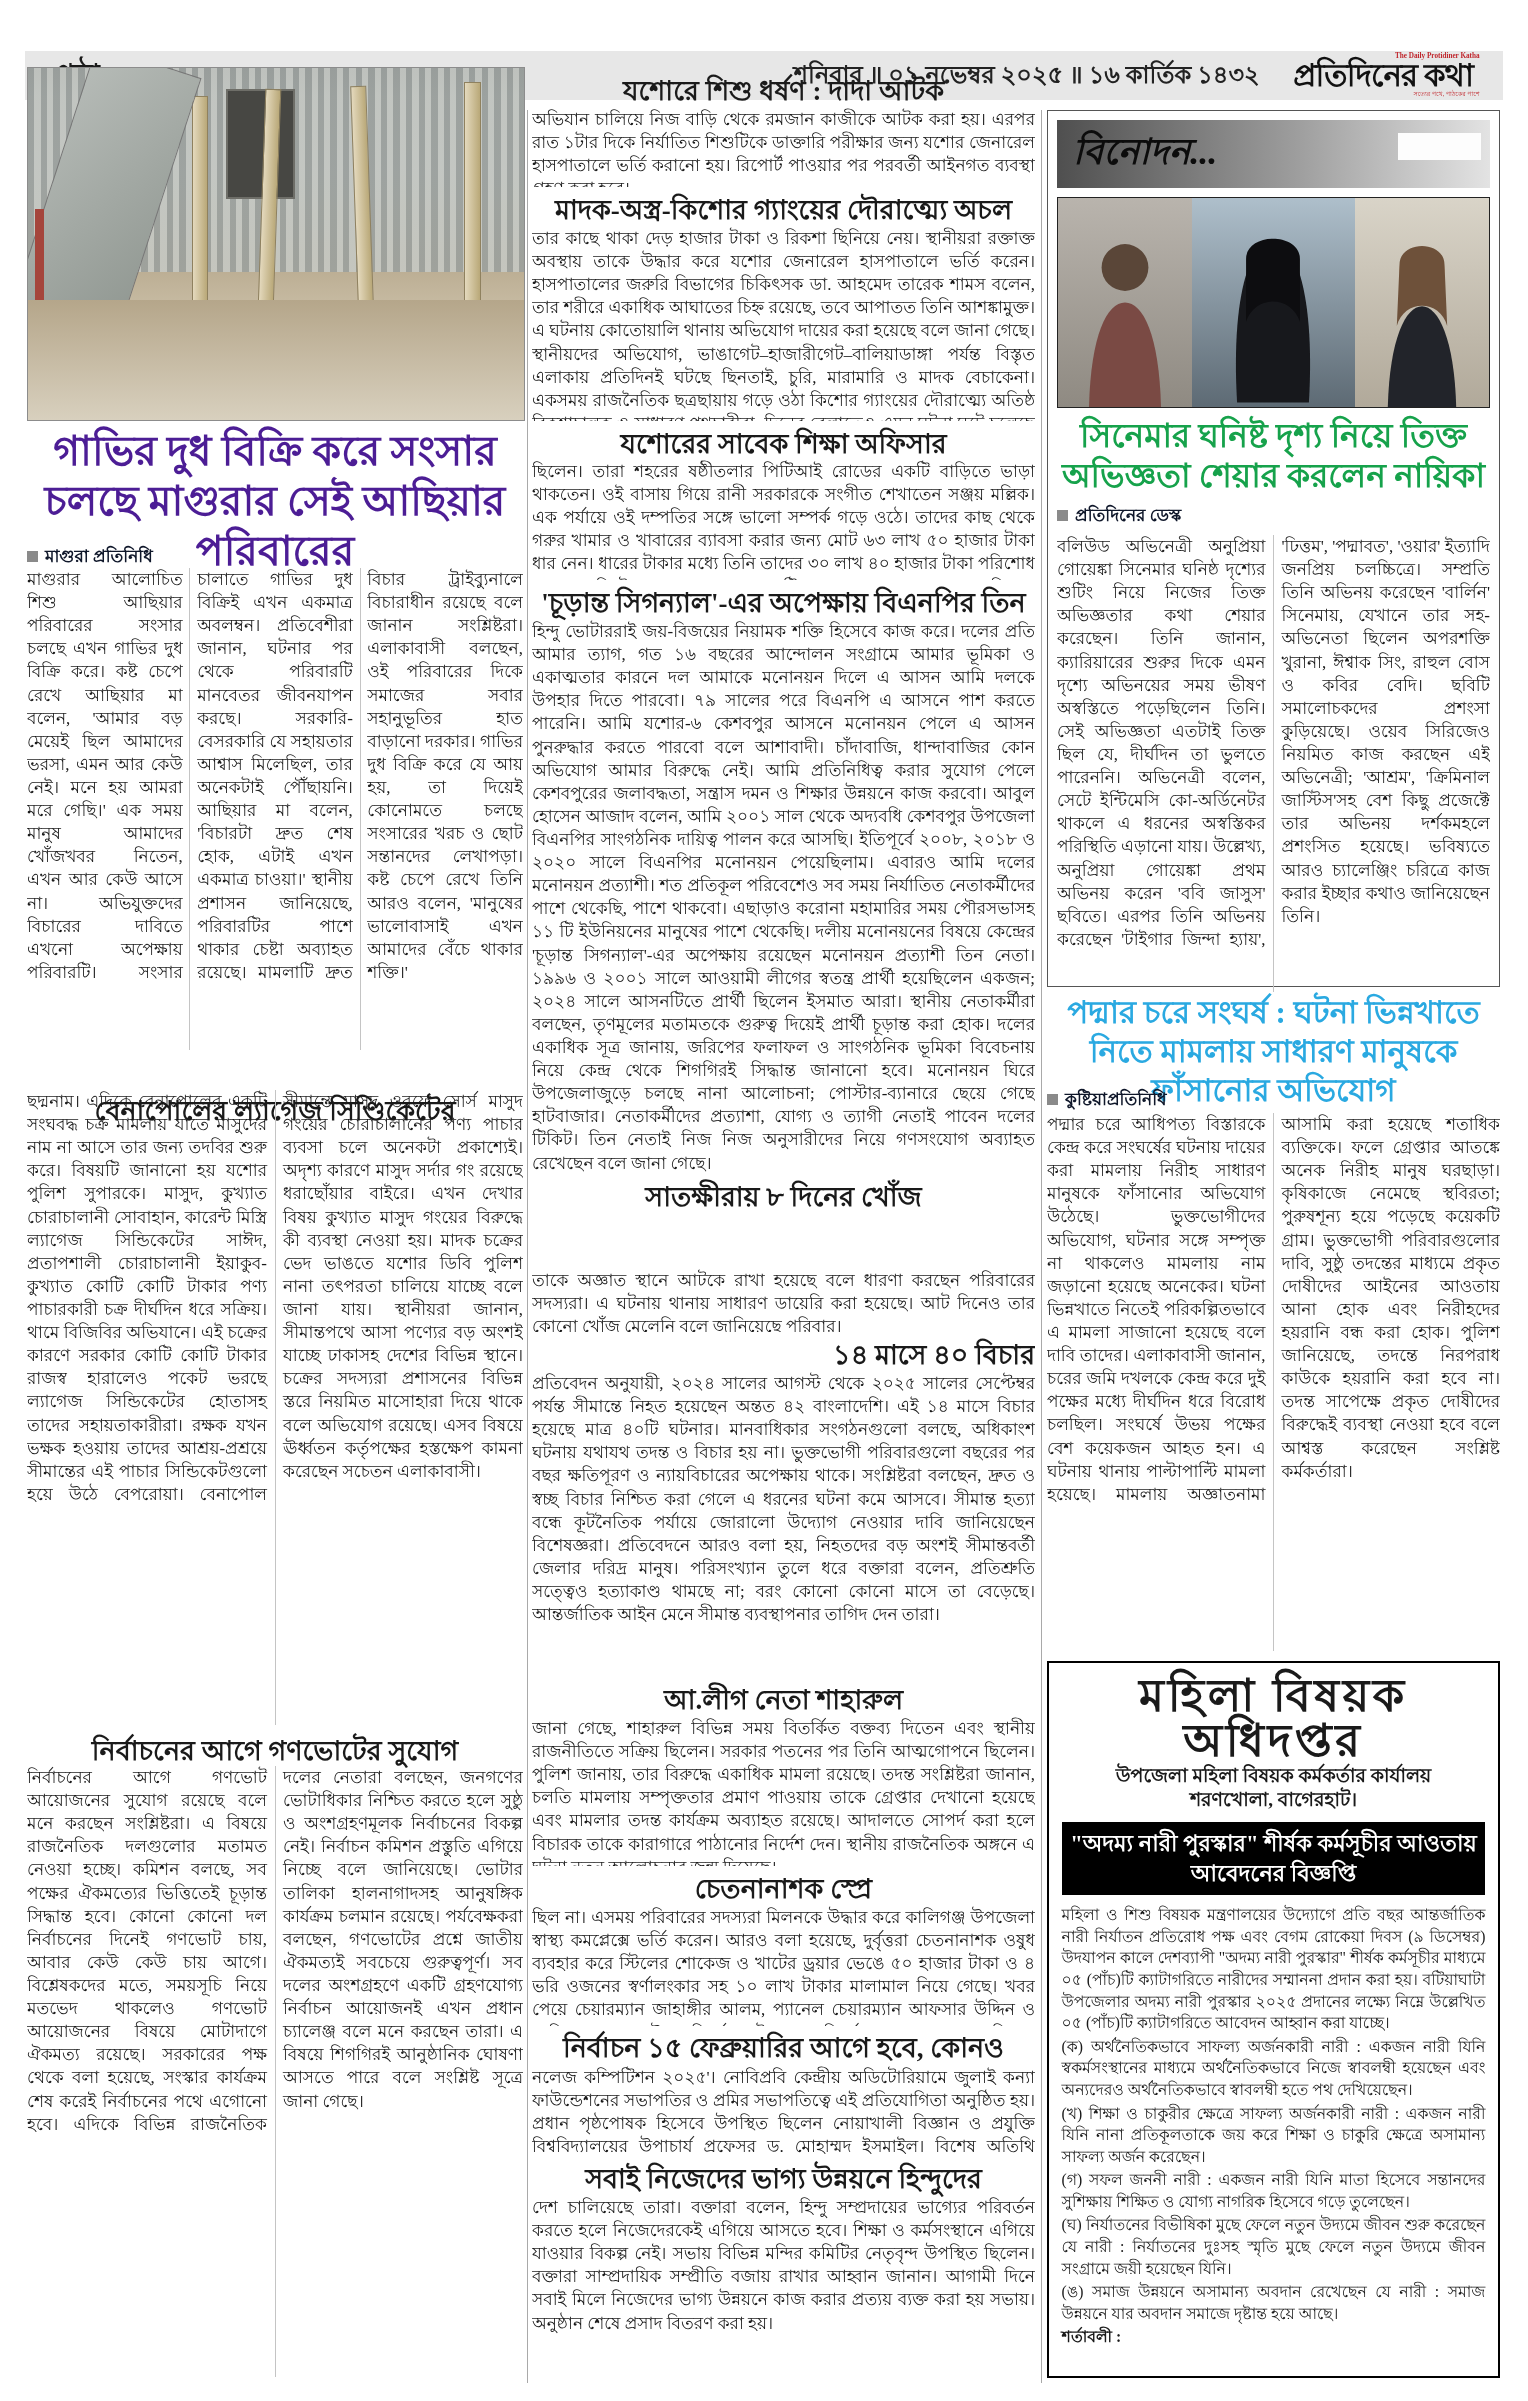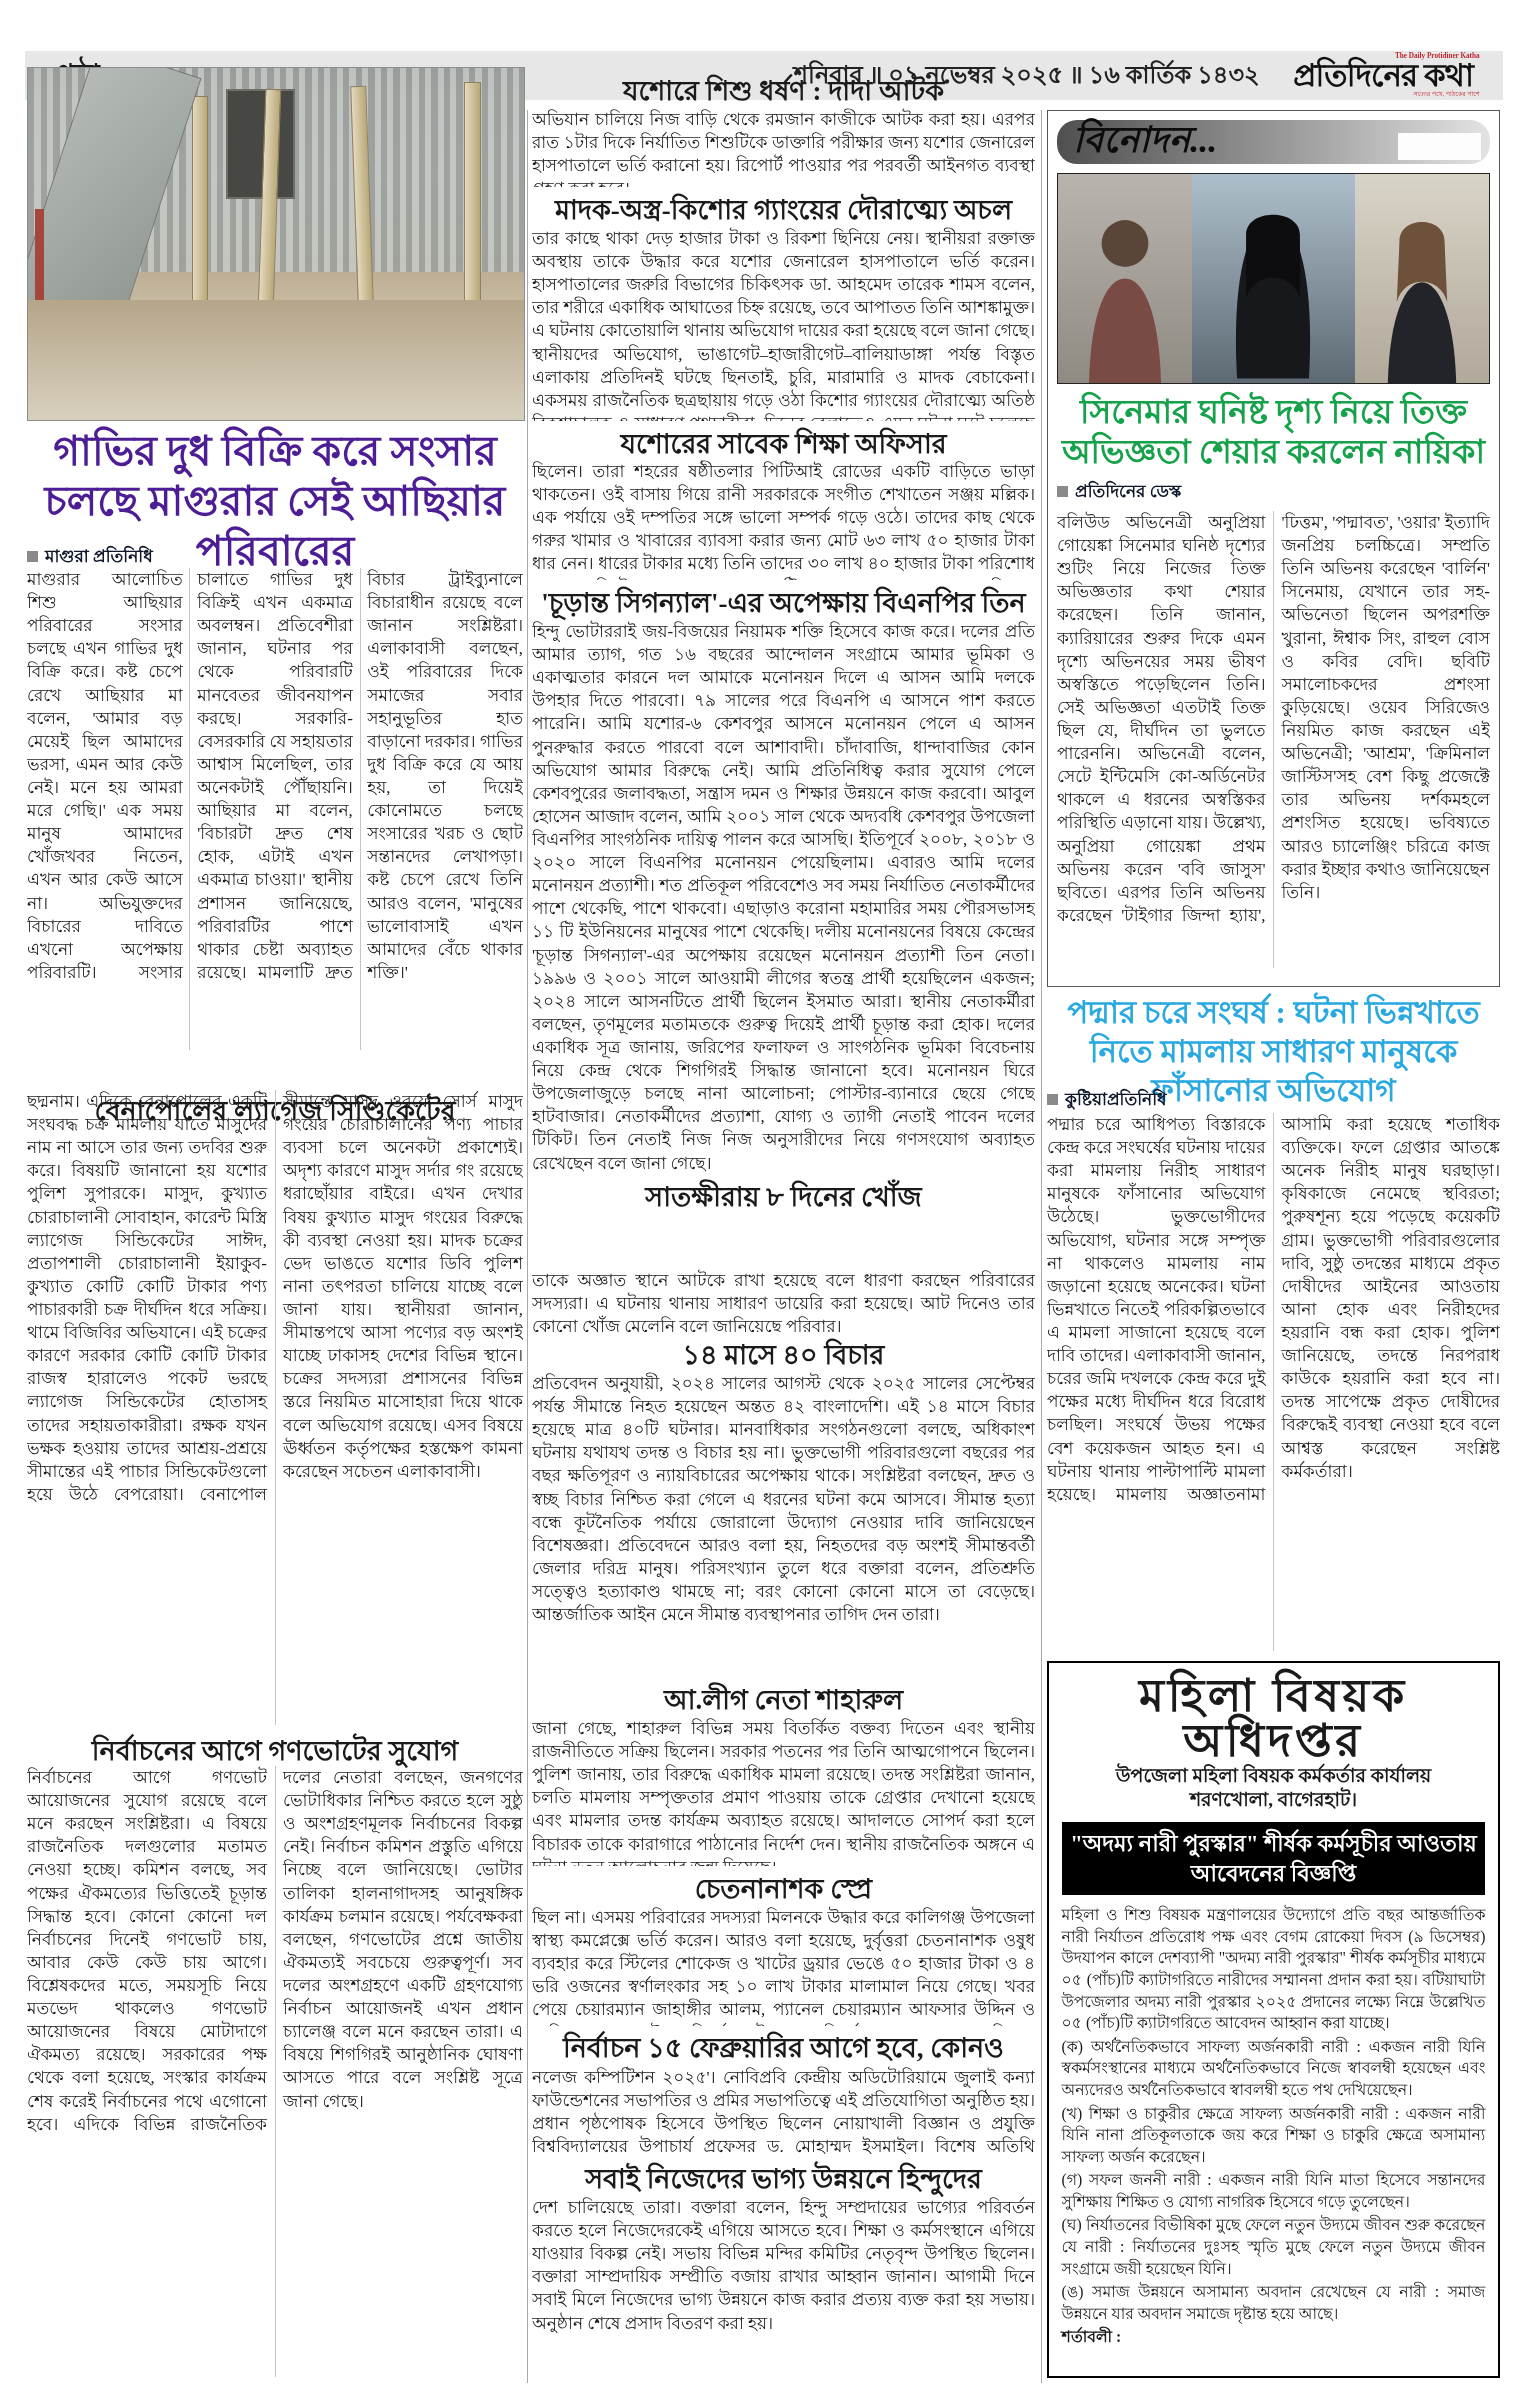--- a/index.html
+++ b/index.html
@@ -36,21 +36,21 @@
   .cols3{column-count:3;column-gap:14.4px;column-rule:0.9px solid #c4c4c4;}
   .cols2{column-count:2;column-gap:16px;column-rule:0.9px solid #c4c4c4;}
   .subhead{font-size:27px;font-weight:bold;text-align:center;white-space:nowrap;overflow:hidden;}
 
   
   .h-mid{left:532px;width:503px;font-size:27px;font-weight:bold;text-align:center;white-space:nowrap;overflow:hidden;}
   .b-mid{left:532px;width:503px;}
 
   
   .ent-box{left:1047px;top:110px;width:453px;height:877px;border:1.8px solid #555;background:#fff;padding:9px;box-sizing:border-box;}
-  .ent-banner{height:44px;background:linear-gradient(90deg,#4f4f4f,#9d9d9d 55%,#e3e3e3);position:relative;display:flex;align-items:center;border-radius:20px;}
+  .ent-banner{height:68px;background:linear-gradient(90deg,#4f4f4f,#9d9d9d 55%,#e3e3e3);position:relative;display:flex;align-items:center;}
   .ent-label{font-size:36px;font-weight:bold;font-style:italic;color:#0c0c0c;padding-left:16px;}
   .ent-whitebox{position:absolute;right:9px;top:12.6px;width:83px;height:27px;background:#fdfdfd;}
   .ent-photos{margin-top:9px;height:209px;border:1.8px solid #222;display:flex;overflow:hidden;}
   .ph{position:relative;height:100%;}
   .ph svg{position:absolute;bottom:0;left:50%;transform:translateX(-50%);}
   .ph1{width:31%;background:linear-gradient(180deg,#b9b4ad,#8f8a82);}
   .ph2{width:38%;background:linear-gradient(180deg,#aebfcb,#5d6a74);}
   .ph3{width:31%;background:linear-gradient(180deg,#d9d4c8,#b1a99a);}
   .headline-green{margin-top:9px;color:#16a24b;font-size:33px;font-weight:bold;line-height:1.2;text-align:center;}
   .headline-blue{left:1047px;top:994px;width:453px;color:#2aa9e1;font-size:31px;font-weight:bold;line-height:1.25;text-align:center;}
@@ -114,21 +114,21 @@
 
 <div class="abs h-mid" style="top:423px;">যশোরের সাবেক শিক্ষা অফিসার</div>
 <div class="abs b-mid body-text" style="top:460px;height:120px;">ছিলেন। তারা শহরের ষষ্ঠীতলার পিটিআই রোডের একটি বাড়িতে ভাড়া থাকতেন। ওই বাসায় গিয়ে রানী সরকারকে সংগীত শেখাতেন সঞ্জয় মল্লিক। এক পর্যায়ে ওই দম্পতির সঙ্গে ভালো সম্পর্ক গড়ে ওঠে। তাদের কাছ থেকে গরুর খামার ও খাবারের ব্যাবসা করার জন্য মোট ৬৩ লাখ ৫০ হাজার টাকা ধার নেন। ধারের টাকার মধ্যে তিনি তাদের ৩০ লাখ ৪০ হাজার টাকা পরিশোধ করেন। বাকি টাকার জন্য ব্যাংকের চারটি চেক প্রদান করেন। এরপর বাকি ৩৩ লাখ ১০ হাজার টাকা পরিশোধ করলেও আসামিরা চারটি চেক ফেরত দেননি। এক পর্যায়ে আসামিরা অসৎ উদ্দেশ্যে ওই চারটি চেক ডিজঅনার করে আইনজীবীর মাধ্যমে লিগ্যাল নোটিশ পাঠান। এরপর গত ২৪ অক্টোবর সঞ্জয় মল্লিক আসামিদের কাছে লিগ্যাল নোটিশ পাঠানোর কারণ জানতে চান এবং তাঁর দেওয়া চারটি চেক ফেরত দিতে বলেন। কিন্তু তারা চেক ফেরত দিতে অস্বীকার করেন। যে কারণে আদালতে এ মামলা করতে বাধ্য হন সঞ্জয় মল্লিক।</div>
 
 <div class="abs h-mid" style="top:582px;">'চূড়ান্ত সিগন্যাল'-এর অপেক্ষায় বিএনপির তিন</div>
 <div class="abs b-mid body-text" style="top:620px;height:610px;">হিন্দু ভোটাররাই জয়-বিজয়ের নিয়ামক শক্তি হিসেবে কাজ করে। দলের প্রতি আমার ত্যাগ, গত ১৬ বছরের আন্দোলন সংগ্রামে আমার ভূমিকা ও একাত্মতার কারনে দল আমাকে মনোনয়ন দিলে এ আসন আমি দলকে উপহার দিতে পারবো। ৭৯ সালের পরে বিএনপি এ আসনে পাশ করতে পারেনি। আমি যশোর-৬ কেশবপুর আসনে মনোনয়ন পেলে এ আসন পুনরুদ্ধার করতে পারবো বলে আশাবাদী। চাঁদাবাজি, ধান্দাবাজির কোন অভিযোগ আমার বিরুদ্ধে নেই। আমি প্রতিনিধিত্ব করার সুযোগ পেলে কেশবপুরের জলাবদ্ধতা, সন্ত্রাস দমন ও শিক্ষার উন্নয়নে কাজ করবো। আবুল হোসেন আজাদ বলেন, আমি ২০০১ সাল থেকে অদ্যবধি কেশবপুর উপজেলা বিএনপির সাংগঠনিক দায়িত্ব পালন করে আসছি। ইতিপূর্বে ২০০৮, ২০১৮ ও ২০২০ সালে বিএনপির মনোনয়ন পেয়েছিলাম। এবারও আমি দলের মনোনয়ন প্রত্যাশী। শত প্রতিকূল পরিবেশেও সব সময় নির্যাতিত নেতাকর্মীদের পাশে থেকেছি, পাশে থাকবো। এছাড়াও করোনা মহামারির সময় পৌরসভাসহ ১১ টি ইউনিয়নের মানুষের পাশে থেকেছি। দলীয় মনোনয়নের বিষয়ে কেন্দ্রের 'চূড়ান্ত সিগন্যাল'-এর অপেক্ষায় রয়েছেন মনোনয়ন প্রত্যাশী তিন নেতা। ১৯৯৬ ও ২০০১ সালে আওয়ামী লীগের স্বতন্ত্র প্রার্থী হয়েছিলেন একজন; ২০২৪ সালে আসনটিতে প্রার্থী ছিলেন ইসমাত আরা। স্থানীয় নেতাকর্মীরা বলছেন, তৃণমূলের মতামতকে গুরুত্ব দিয়েই প্রার্থী চূড়ান্ত করা হোক। দলের একাধিক সূত্র জানায়, জরিপের ফলাফল ও সাংগঠনিক ভূমিকা বিবেচনায় নিয়ে কেন্দ্র থেকে শিগগিরই সিদ্ধান্ত জানানো হবে। মনোনয়ন ঘিরে উপজেলাজুড়ে চলছে নানা আলোচনা; পোস্টার-ব্যানারে ছেয়ে গেছে হাটবাজার। নেতাকর্মীদের প্রত্যাশা, যোগ্য ও ত্যাগী নেতাই পাবেন দলের টিকিট। তিন নেতাই নিজ নিজ অনুসারীদের নিয়ে গণসংযোগ অব্যাহত রেখেছেন বলে জানা গেছে।</div>
 
 <div class="abs h-mid" style="top:1176px;">সাতক্ষীরায় ৮ দিনের খোঁজ</div>
 <div class="abs b-mid body-text" style="top:1269px;height:63px;">তাকে অজ্ঞাত স্থানে আটকে রাখা হয়েছে বলে ধারণা করছেন পরিবারের সদস্যরা। এ ঘটনায় থানায় সাধারণ ডায়েরি করা হয়েছে। আট দিনেও তার কোনো খোঁজ মেলেনি বলে জানিয়েছে পরিবার।</div>
 
-<div class="abs h-mid" style="top:1334px;">১৪ মাসে ৪০ বিচার</div>
+<div class="abs h-mid" style="top:1334px;text-align:right;">১৪ মাসে ৪০ বিচার</div>
 <div class="abs b-mid body-text" style="top:1372px;height:306px;">প্রতিবেদন অনুযায়ী, ২০২৪ সালের আগস্ট থেকে ২০২৫ সালের সেপ্টেম্বর পর্যন্ত সীমান্তে নিহত হয়েছেন অন্তত ৪২ বাংলাদেশি। এই ১৪ মাসে বিচার হয়েছে মাত্র ৪০টি ঘটনার। মানবাধিকার সংগঠনগুলো বলছে, অধিকাংশ ঘটনায় যথাযথ তদন্ত ও বিচার হয় না। ভুক্তভোগী পরিবারগুলো বছরের পর বছর ক্ষতিপূরণ ও ন্যায়বিচারের অপেক্ষায় থাকে। সংশ্লিষ্টরা বলছেন, দ্রুত ও স্বচ্ছ বিচার নিশ্চিত করা গেলে এ ধরনের ঘটনা কমে আসবে। সীমান্ত হত্যা বন্ধে কূটনৈতিক পর্যায়ে জোরালো উদ্যোগ নেওয়ার দাবি জানিয়েছেন বিশেষজ্ঞরা। প্রতিবেদনে আরও বলা হয়, নিহতদের বড় অংশই সীমান্তবর্তী জেলার দরিদ্র মানুষ। পরিসংখ্যান তুলে ধরে বক্তারা বলেন, প্রতিশ্রুতি সত্ত্বেও হত্যাকাণ্ড থামছে না; বরং কোনো কোনো মাসে তা বেড়েছে। আন্তর্জাতিক আইন মেনে সীমান্ত ব্যবস্থাপনার তাগিদ দেন তারা।</div>
 
 <div class="abs h-mid" style="top:1679px;">আ.লীগ নেতা শাহারুল</div>
 <div class="abs b-mid body-text" style="top:1717px;height:149px;">জানা গেছে, শাহারুল বিভিন্ন সময় বিতর্কিত বক্তব্য দিতেন এবং স্থানীয় রাজনীতিতে সক্রিয় ছিলেন। সরকার পতনের পর তিনি আত্মগোপনে ছিলেন। পুলিশ জানায়, তার বিরুদ্ধে একাধিক মামলা রয়েছে। তদন্ত সংশ্লিষ্টরা জানান, চলতি মামলায় সম্পৃক্ততার প্রমাণ পাওয়ায় তাকে গ্রেপ্তার দেখানো হয়েছে এবং মামলার তদন্ত কার্যক্রম অব্যাহত রয়েছে। আদালতে সোপর্দ করা হলে বিচারক তাকে কারাগারে পাঠানোর নির্দেশ দেন। স্থানীয় রাজনৈতিক অঙ্গনে এ ঘটনা নতুন আলোচনার জন্ম দিয়েছে।</div>
 
 <div class="abs h-mid" style="top:1868px;">চেতনানাশক স্প্রে</div>
 <div class="abs b-mid body-text" style="top:1906px;height:120px;">ছিল না। এসময় পরিবারের সদস্যরা মিলনকে উদ্ধার করে কালিগঞ্জ উপজেলা স্বাস্থ্য কমপ্লেক্সে ভর্তি করেন। আরও বলা হয়েছে, দুর্বৃত্তরা চেতনানাশক ওষুধ ব্যবহার করে স্টিলের শোকেজ ও খাটের ড্রয়ার ভেঙে ৫০ হাজার টাকা ও ৪ ভরি ওজনের স্বর্ণালংকার সহ ১০ লাখ টাকার মালামাল নিয়ে গেছে। খবর পেয়ে চেয়ারম্যান জাহাঙ্গীর আলম, প্যানেল চেয়ারম্যান আফসার উদ্দিন ও কালিগঞ্জ থানার উপ-পরিদর্শক ঘটনাস্থল পরিদর্শন করেন। থানার অফিসার ইনচার্জ (ওসি) মোহাম্মদ মিজানুর রহমান জানান, লিখিত অভিযোগ পেলে তদন্ত করে আইনগত ব্যবস্থা গ্রহণ করা হবে।</div>
 
 <div class="abs h-mid" style="top:2027px;">নির্বাচন ১৫ ফেব্রুয়ারির আগে হবে, কোনও</div>
 <div class="abs b-mid body-text" style="top:2066px;height:90px;">নলেজ কম্পিটিশন ২০২৫'। নোবিপ্রবি কেন্দ্রীয় অডিটোরিয়ামে জুলাই কন্যা ফাউন্ডেশনের সভাপতির ও প্রমির সভাপতিত্বে এই প্রতিযোগিতা অনুষ্ঠিত হয়। প্রধান পৃষ্ঠপোষক হিসেবে উপস্থিত ছিলেন নোয়াখালী বিজ্ঞান ও প্রযুক্তি বিশ্ববিদ্যালয়ের উপাচার্য প্রফেসর ড. মোহাম্মদ ইসমাইল। বিশেষ অতিথি হিসেবে উপস্থিত ছিলেন জেলা অতিরিক্ত প্রশাসক ইসমাঈল হোসেন।</div>

